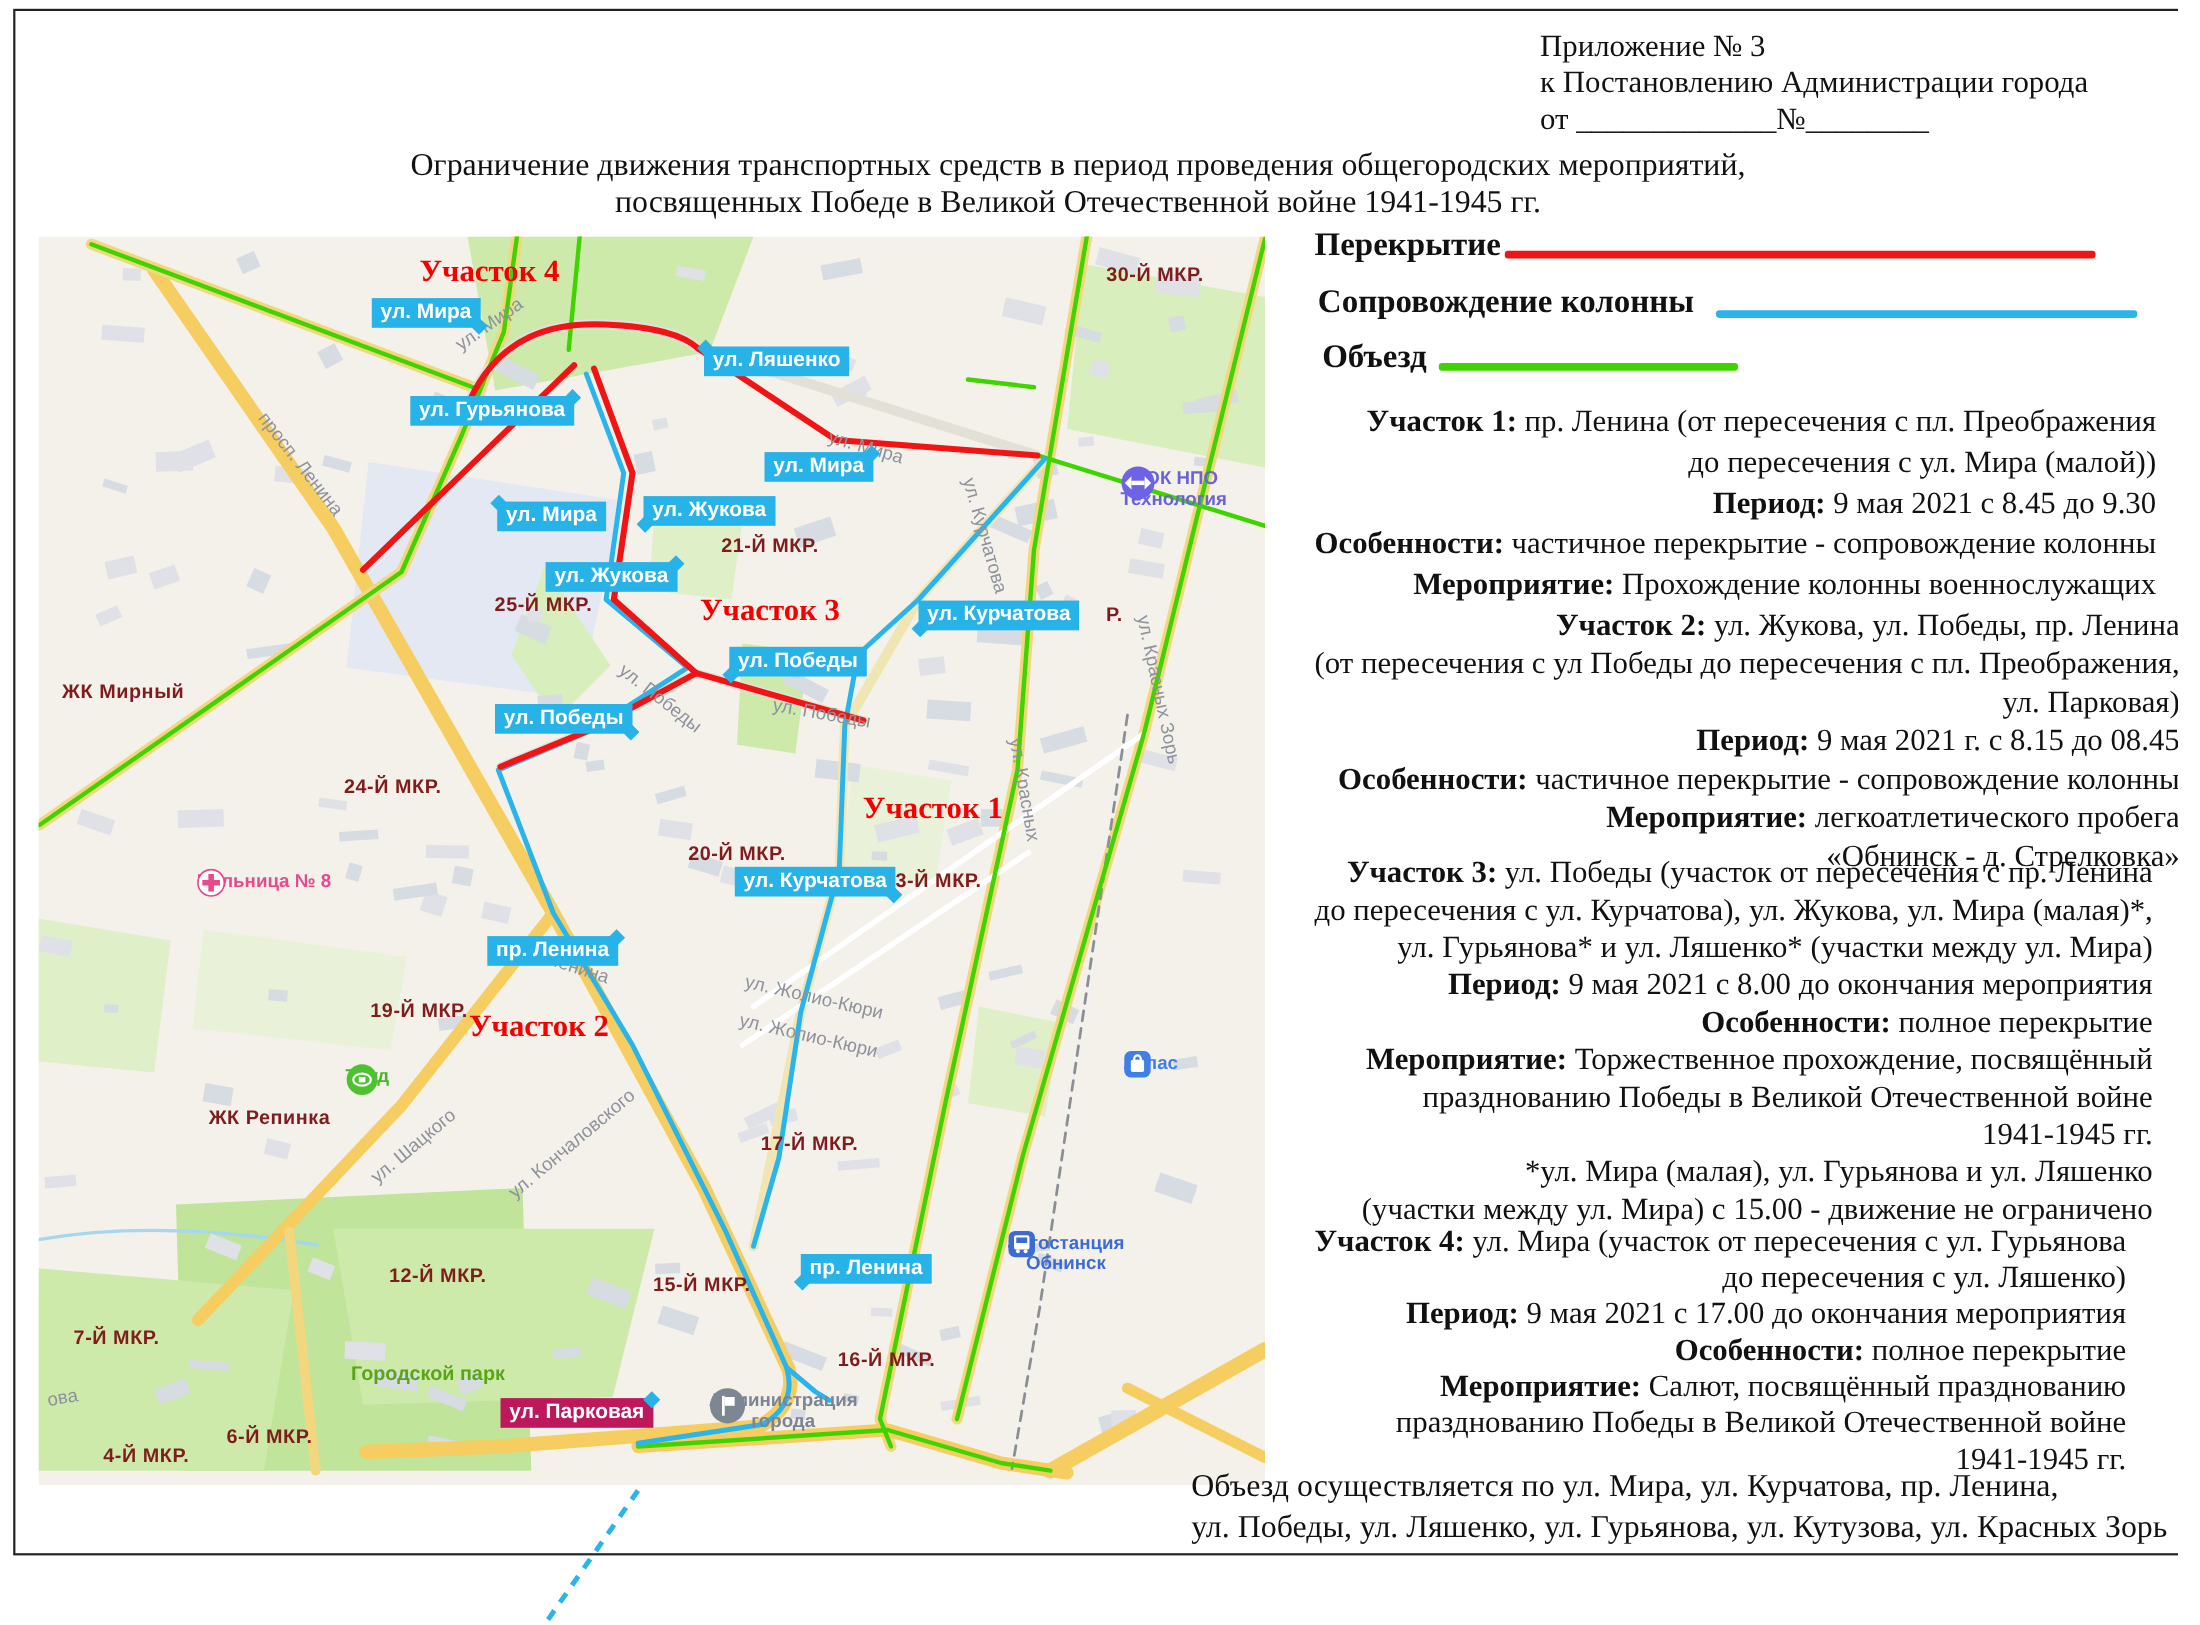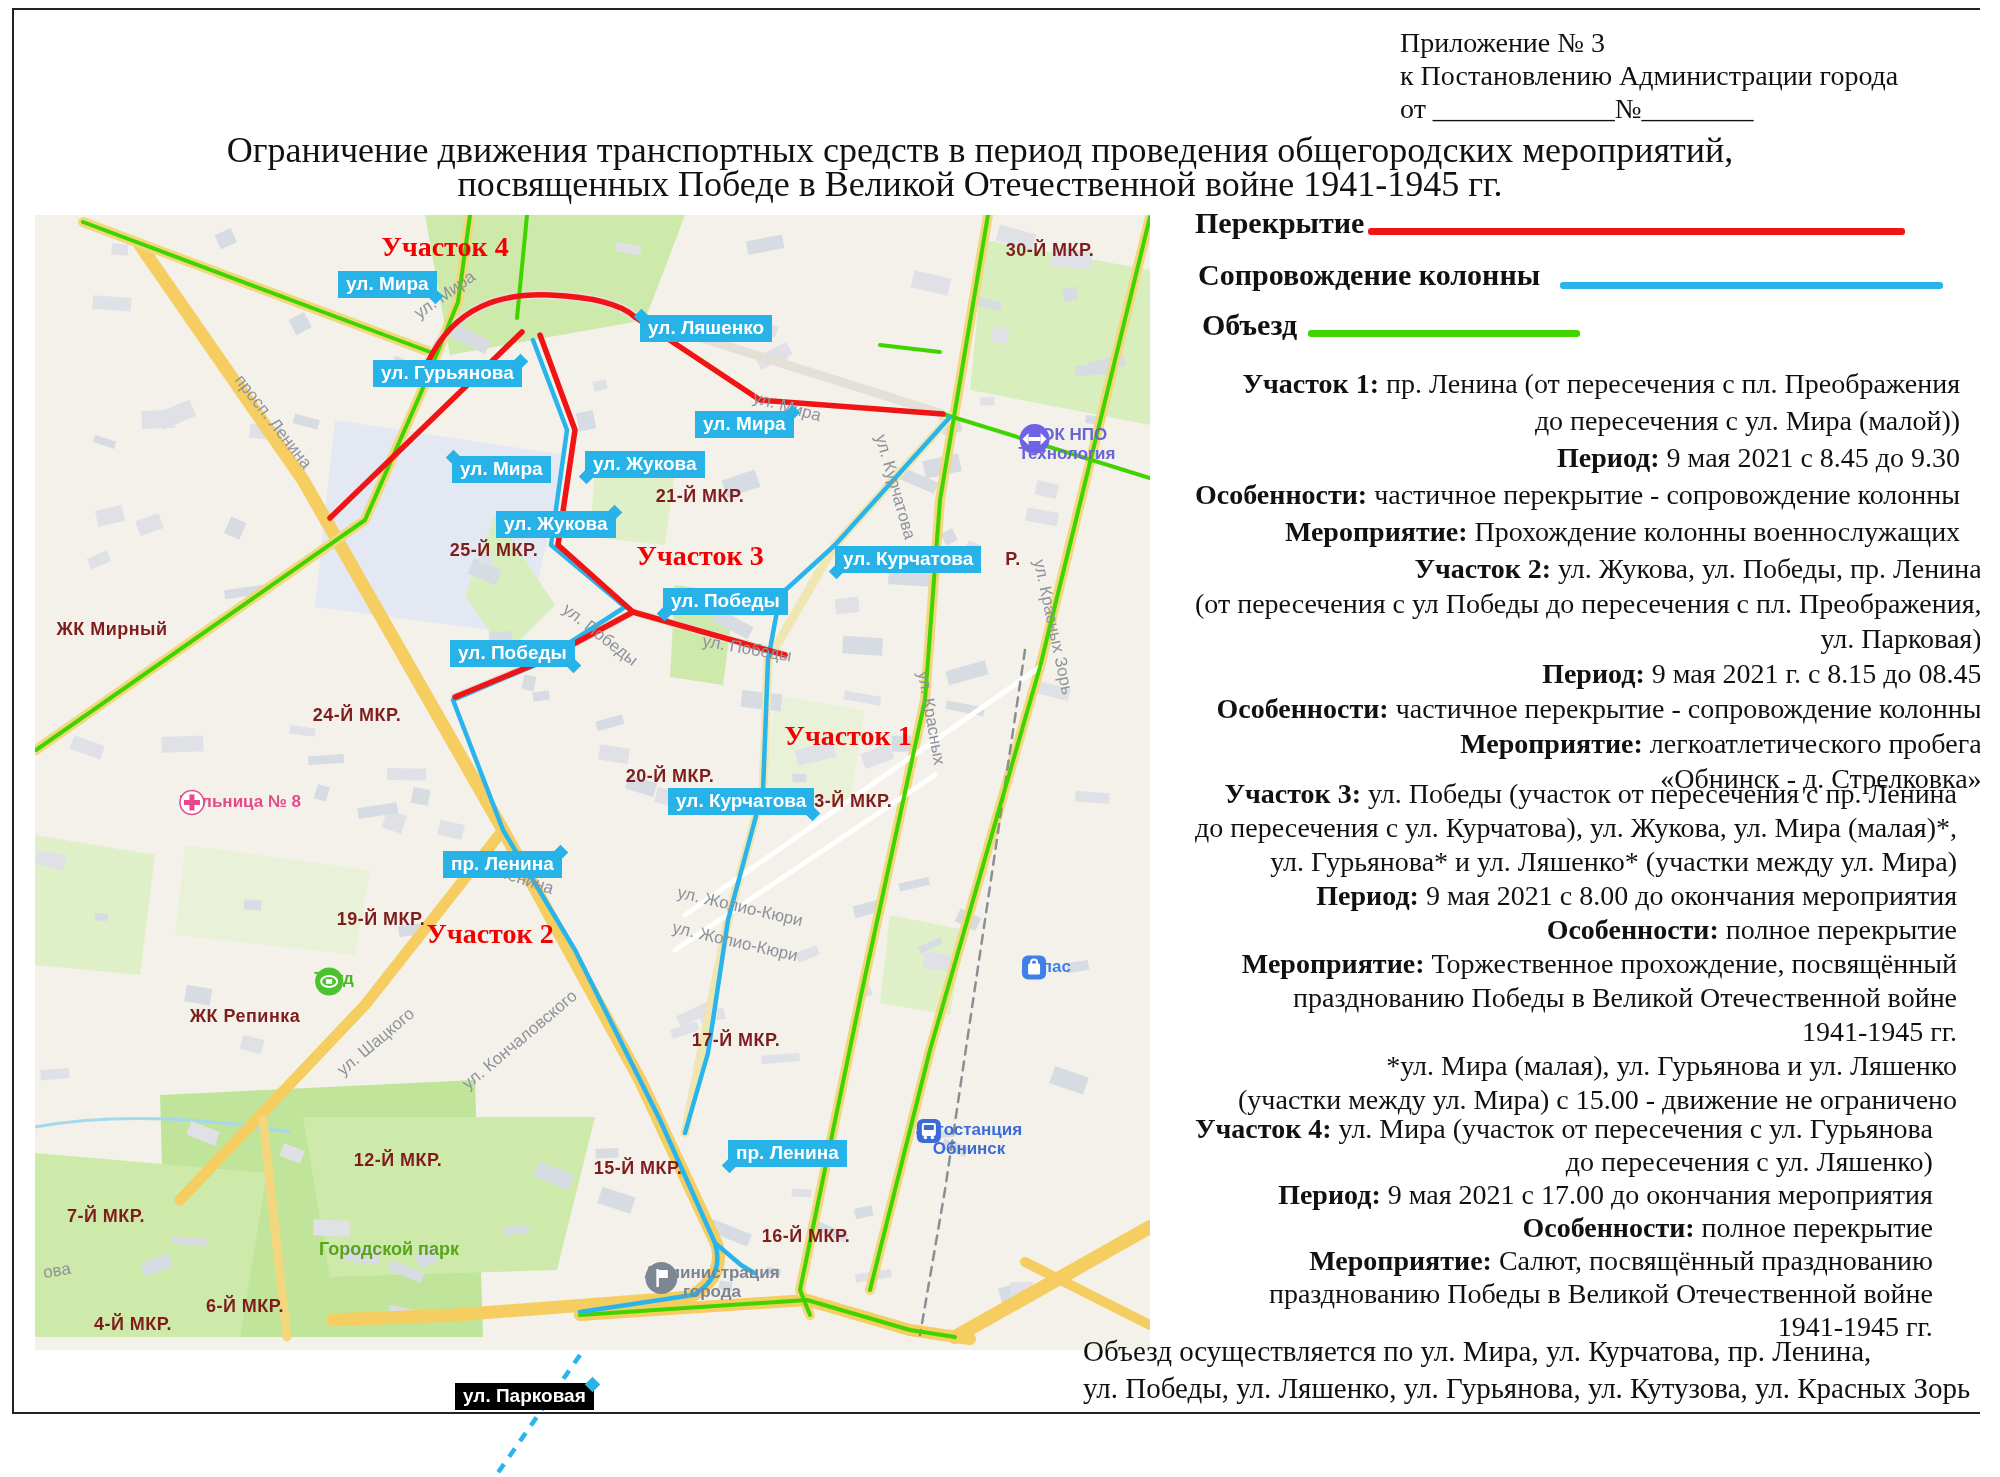--- a/index.html
+++ b/index.html
@@ -1,20 +1,20 @@
 <!DOCTYPE html>
 <html><head>
 <meta charset="utf-8">
 <style>
   html,body{margin:0;padding:0;background:#fff;}
   .page{position:relative;width:1980px;height:1477px;background:#fff;overflow:hidden;
         font-family:"Liberation Serif",serif;color:#111;}
   .frame{position:absolute;left:12px;top:8px;width:1969px;height:1402px;border:2px solid #222;}
   .annex{position:absolute;left:1400px;top:26px;font-size:28px;line-height:33px;}
-  .doc-title{position:absolute;left:0;top:133px;width:1960px;text-align:center;font-size:36px;line-height:34px;}
+  .doc-title{position:absolute;left:0;top:133px;width:1960px;text-align:center;font-size:29px;line-height:34px;}
   
   .map{position:absolute;left:35px;top:215px;width:1115px;height:1262px;z-index:2;}
   .map svg{position:absolute;left:0;top:0;}
   .map-labels{position:absolute;left:0;top:0;width:100%;height:100%;z-index:10;}
   .badge{position:absolute;background:#27b2e8;color:#fff;
          font:bold 19px "Liberation Sans",sans-serif;padding:2px 8px 3px;white-space:nowrap;z-index:30;}
   .badge .tail{position:absolute;width:11px;height:11px;background:#27b2e8;transform:rotate(45deg);}
   .tail.tl{left:-4px;top:-4px}.tail.tr{right:-4px;top:-4px}
   .tail.bl{left:-4px;bottom:-4px}.tail.br{right:-4px;bottom:-4px}
   .mkr{position:absolute;transform:translate(-50%,-50%);color:#7f1d1d;
@@ -255,21 +255,21 @@
         <div class="badge" style="left: 660px; top: 196px; background: rgb(39, 178, 232);">ул. Мира<span class="tail tr" style="background: rgb(39, 178, 232);"></span></div>
         <div class="badge" style="left: 417px; top: 241px; background: rgb(39, 178, 232);">ул. Мира<span class="tail tl" style="background: rgb(39, 178, 232);"></span></div>
         <div class="badge" style="left: 550px; top: 236px; background: rgb(39, 178, 232);">ул. Жукова<span class="tail bl" style="background: rgb(39, 178, 232);"></span></div>
         <div class="badge" style="left: 461px; top: 296px; background: rgb(39, 178, 232);">ул. Жукова<span class="tail tr" style="background: rgb(39, 178, 232);"></span></div>
         <div class="badge" style="left: 800px; top: 331px; background: rgb(39, 178, 232);">ул. Курчатова<span class="tail bl" style="background: rgb(39, 178, 232);"></span></div>
         <div class="badge" style="left: 628px; top: 373px; background: rgb(39, 178, 232);">ул. Победы<span class="tail bl" style="background: rgb(39, 178, 232);"></span></div>
         <div class="badge" style="left: 415px; top: 425px; background: rgb(39, 178, 232);">ул. Победы<span class="tail br" style="background: rgb(39, 178, 232);"></span></div>
         <div class="badge" style="left: 633px; top: 573px; background: rgb(39, 178, 232);">ул. Курчатова<span class="tail br" style="background: rgb(39, 178, 232);"></span></div>
         <div class="badge" style="left: 408px; top: 636px; background: rgb(39, 178, 232);">пр. Ленина<span class="tail tr" style="background: rgb(39, 178, 232);"></span></div>
         <div class="badge" style="left: 693px; top: 925px; background: rgb(39, 178, 232);">пр. Ленина<span class="tail bl" style="background: rgb(39, 178, 232);"></span></div>
-        <div class="badge" style="left: 420px; top: 1168px; background: #000000;">ул. Парковая<span class="tail tr" style="background: rgb(39, 178, 232);"></span></div>
+        <div class="badge" style="left: 420px; top: 1056px; background: #be185d;">ул. Парковая<span class="tail tr" style="background: rgb(39, 178, 232);"></span></div>
         <div class="mkr" style="left: 1015px; top: 35px;">30-Й МКР.</div>
         <div class="mkr" style="left: 665px; top: 281px;">21-Й МКР.</div>
         <div class="mkr" style="left: 459px; top: 335px;">25-Й МКР.</div>
         <div class="mkr" style="left: 978px; top: 344px;">Р.</div>
         <div class="mkr" style="left: 77px; top: 414px;">ЖК Мирный</div>
         <div class="mkr" style="left: 322px; top: 500px;">24-Й МКР.</div>
         <div class="mkr" style="left: 635px; top: 561px;">20-Й МКР.</div>
         <div class="mkr" style="left: 813px; top: 586px;">23-Й МКР.</div>
         <div class="mkr" style="left: 346px; top: 704px;">19-Й МКР.</div>
         <div class="mkr" style="left: 210px; top: 801px;">ЖК Репинка</div>

